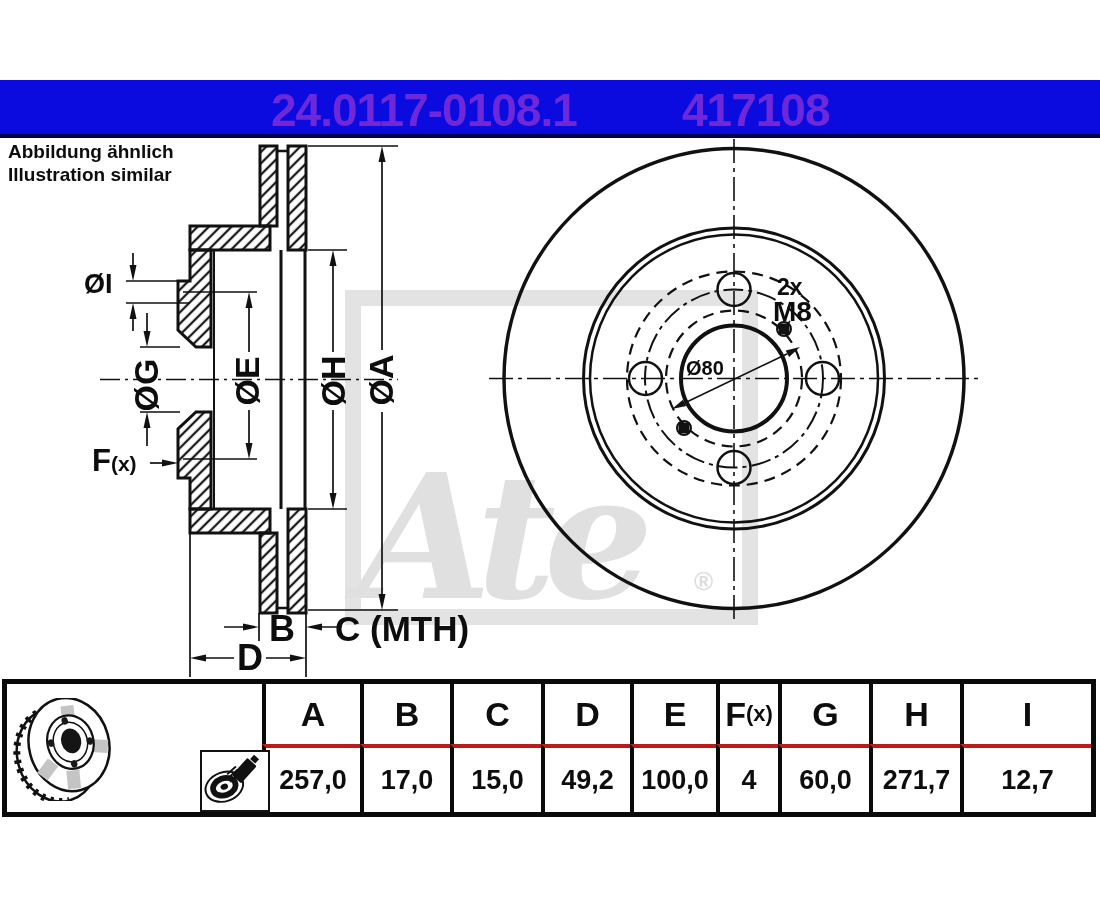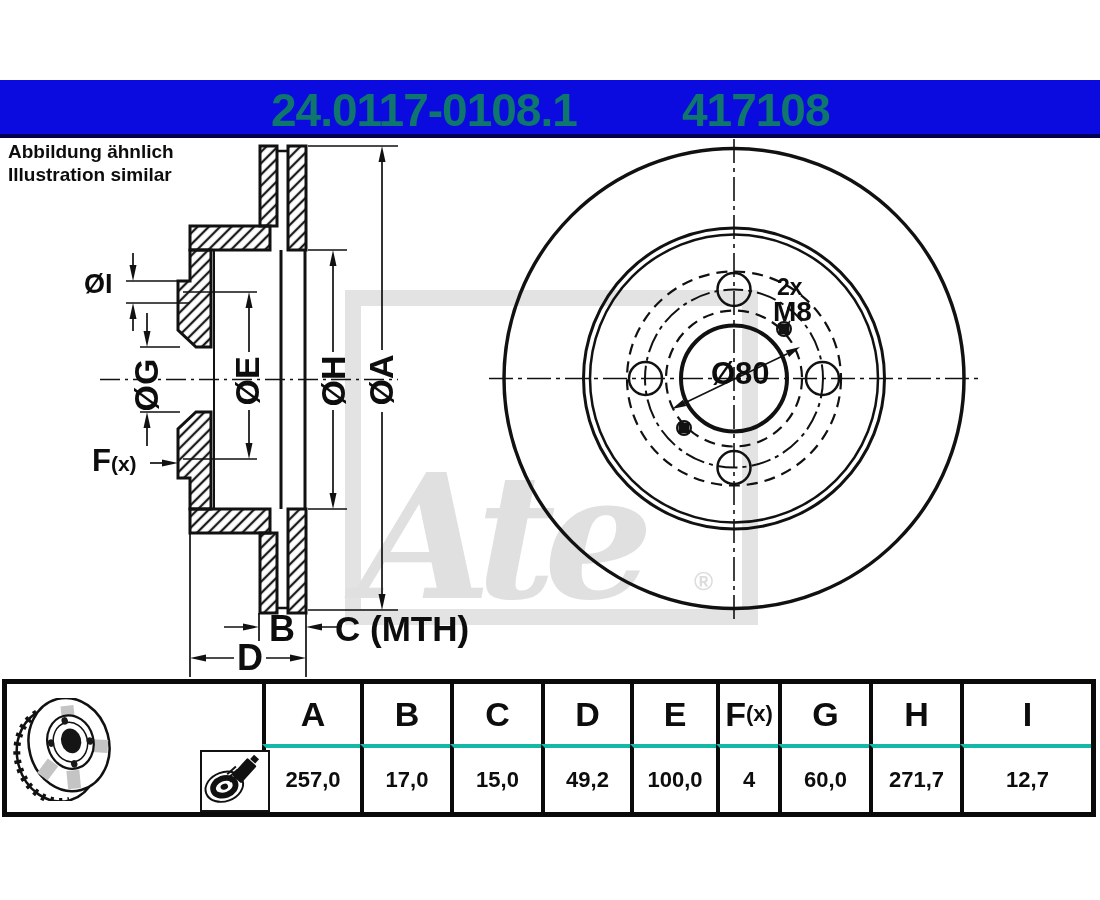--- a/index.html
+++ b/index.html
@@ -1,21 +1,21 @@
 <!DOCTYPE html>
 <html><head>
 <meta charset="utf-8">
 <style>
   html,body{margin:0;padding:0;background:#ffffff;}
   .page{position:relative;width:1100px;height:900px;background:#fff;overflow:hidden;
         font-family:"Liberation Sans",sans-serif;color:#0d0d0d;}
   
   .header-bar{position:absolute;left:0;top:80px;width:1100px;height:54px;
               background:#0b0bdf;border-bottom:4px solid #000050;z-index:6;}
-  .pn{position:absolute;top:87px;color:#0f766e;font-weight:bold;font-size:46px;
+  .pn{position:absolute;top:87px;color:#6d28d9;font-weight:bold;font-size:46px;
       letter-spacing:-1px;line-height:1;z-index:7;}
   #pn1{left:271px;} #pn2{left:682px;}
   
   .note{position:absolute;left:8px;top:140px;font-size:19px;font-weight:bold;
         line-height:23px;z-index:5;}
   
   .wm-frame{position:absolute;left:345px;top:290px;width:381px;height:303px;
             border:16px solid #e3e3e3;z-index:1;}
   .wm-text{position:absolute;left:358px;top:452px;z-index:1;color:#e0e0e0;
            font-family:"DejaVu Serif",serif;font-style:italic;font-weight:bold;
@@ -33,32 +33,32 @@
   #lbl-e{left:247px;top:381px;font-size:34px;}
   #lbl-h{left:333px;top:381px;font-size:34px;}
   #lbl-a{left:381px;top:380px;font-size:34px;}
   #lbl-f{left:92px;top:445px;font-size:31px;}
   #lbl-f .sub{font-size:21px;}
   #lbl-b{left:282px;top:629px;font-size:36px;}
   #lbl-c{left:335px;top:611px;font-size:35px;}
   #lbl-d{left:250px;top:658px;font-size:36px;}
   #lbl-2x{left:777px;top:276px;font-size:23px;}
   #lbl-m8{left:773px;top:298px;font-size:28px;}
-  #lbl-d80{left:711px;top:358px;font-size:31px;}
+  #lbl-d80{left:686px;top:358px;font-size:20px;}
   
   .spec-table{position:absolute;left:2px;top:679px;width:1094px;height:138px;
               box-sizing:border-box;border:5px solid #0a0a0a;background:#fff;
               display:grid;z-index:5;
               grid-template-columns:255px 98px 90px 91px 89px 86px 62px 91px 91px 1fr;
               grid-template-rows:60px 1fr;}
   .th,.td{display:flex;align-items:center;justify-content:center;
           border-left:4px solid #0a0a0a;font-weight:bold;box-sizing:border-box;}
   .th{font-size:34px;}
   .th .sub{font-size:22px;}
-  .td{border-top:4px solid #14b8a6;font-size:22px;}
+  .td{border-top:4px solid #b91c1c;font-size:27px;}
   .img-cell{grid-row:1/3;position:relative;border-left:none;}
   .disc-photo{position:absolute;left:5px;top:14px;}
   .coat-box{position:absolute;left:193px;top:66px;width:66px;height:58px;
             border:2px solid #111;background:#fff;}
 </style>
 </head>
 <body>
 
 <div class="page">
 

